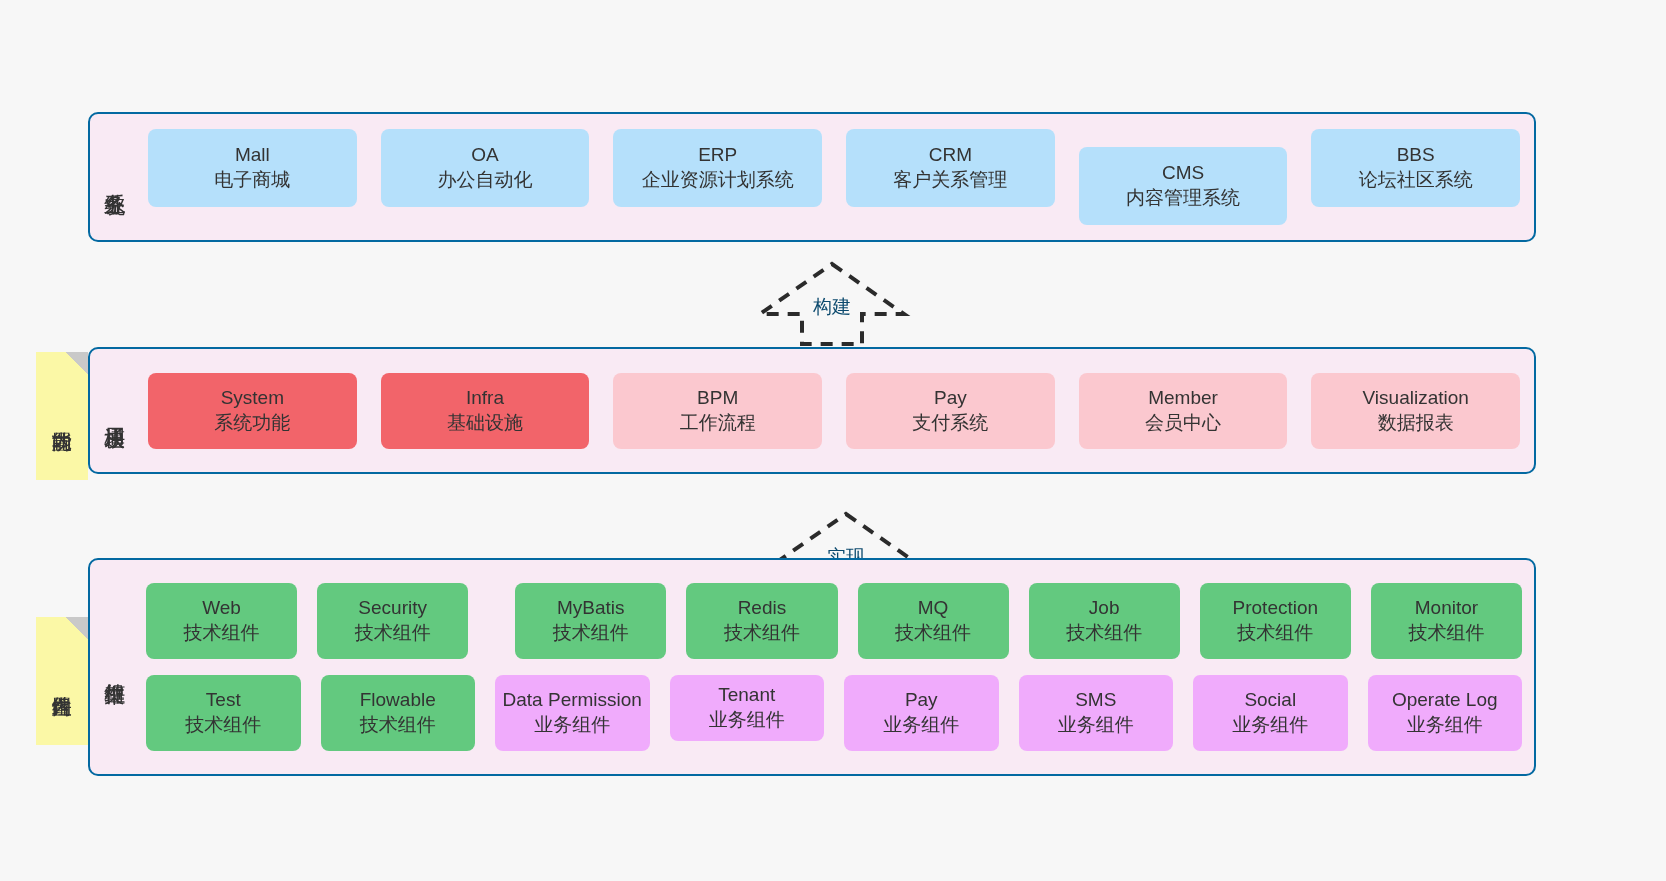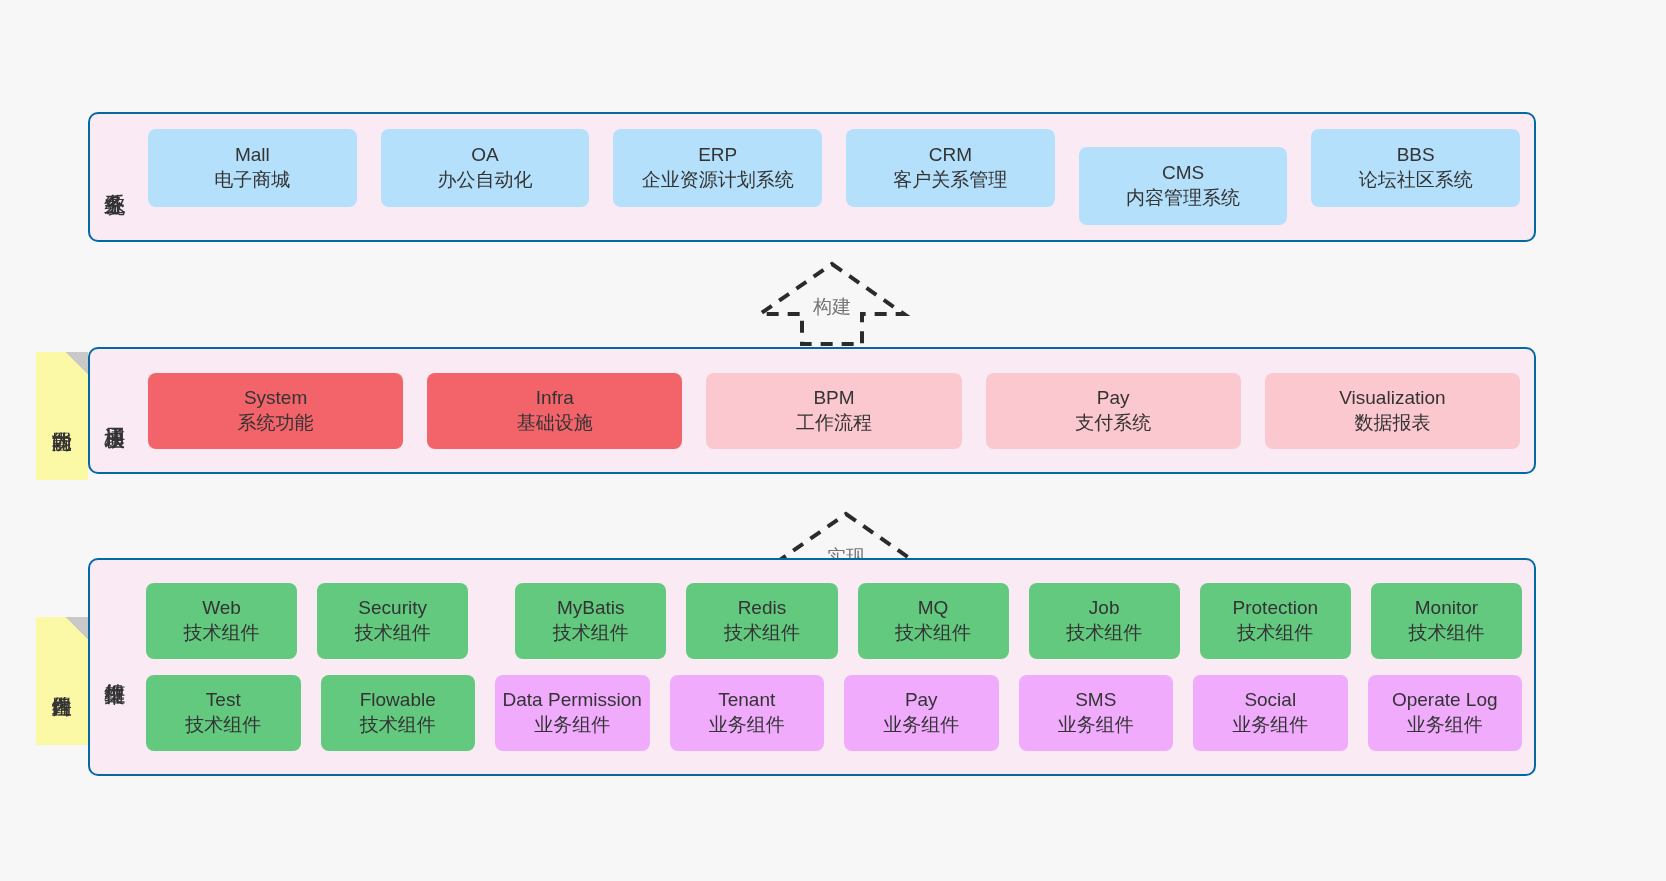--- a/index.html
+++ b/index.html
@@ -118,21 +118,21 @@
   .connector {
     position: absolute;
   }
   .connector svg { display: block; }
   .connector .conn-label {
     position: absolute;
     left: 0;
     width: 100%;
     text-align: center;
     font-size: 19px;
-    color: #737373;
+    color: #0c4a6e;
     background: transparent;
     white-space: nowrap;
   }
 </style>
 </head>
 <body>
 
 <div id="stage">
 
   <div class="layer" id="layer-business" style="left:88px; top:112px; width:1448px; height:130px;">
@@ -193,20 +193,24 @@
         </div>
         <div class="card c-pink" style="height:76px;">
           <span class="ttl">BPM</span>
           <span class="sub">工作流程</span>
         </div>
         <div class="card c-pink" style="height:76px;">
           <span class="ttl">Pay</span>
           <span class="sub">支付系统</span>
         </div>
         <div class="card c-pink" style="height:76px;">
+          <span class="ttl">Member</span>
+          <span class="sub">会员中心</span>
+        </div>
+        <div class="card c-pink" style="height:76px;">
           <span class="ttl">Visualization</span>
           <span class="sub">数据报表</span>
         </div>
       </div>
     </div>
   </div>
 
   <div class="connector" id="conn-impl" style="left:766px; top:508px; width:160px; height:90px;">
     <svg width="160" height="90" viewBox="0 0 160 90">
       <path d="M 80 6 L 152 56 L 110 56 L 110 86 L 50 86 L 50 56 L 8 56 Z" fill="none" stroke="#2b2b2b" stroke-width="4" stroke-dasharray="12 9" stroke-linejoin="miter"></path>
@@ -264,21 +268,21 @@
           <span class="sub">技术组件</span>
         </div>
         <div class="card c-green" style="height:76px;">
           <span class="ttl">Flowable</span>
           <span class="sub">技术组件</span>
         </div>
         <div class="card c-greenlight" style="height:76px;">
           <span class="ttl">Data Permission</span>
           <span class="sub">业务组件</span>
         </div>
-        <div class="card c-greenlight" style="height:76px;">
+        <div class="card c-greenlight" style="height:66px;">
           <span class="ttl">Tenant</span>
           <span class="sub">业务组件</span>
         </div>
         <div class="card c-greenlight" style="height:76px;">
           <span class="ttl">Pay</span>
           <span class="sub">业务组件</span>
         </div>
         <div class="card c-greenlight" style="height:76px;">
           <span class="ttl">SMS</span>
           <span class="sub">业务组件</span>

